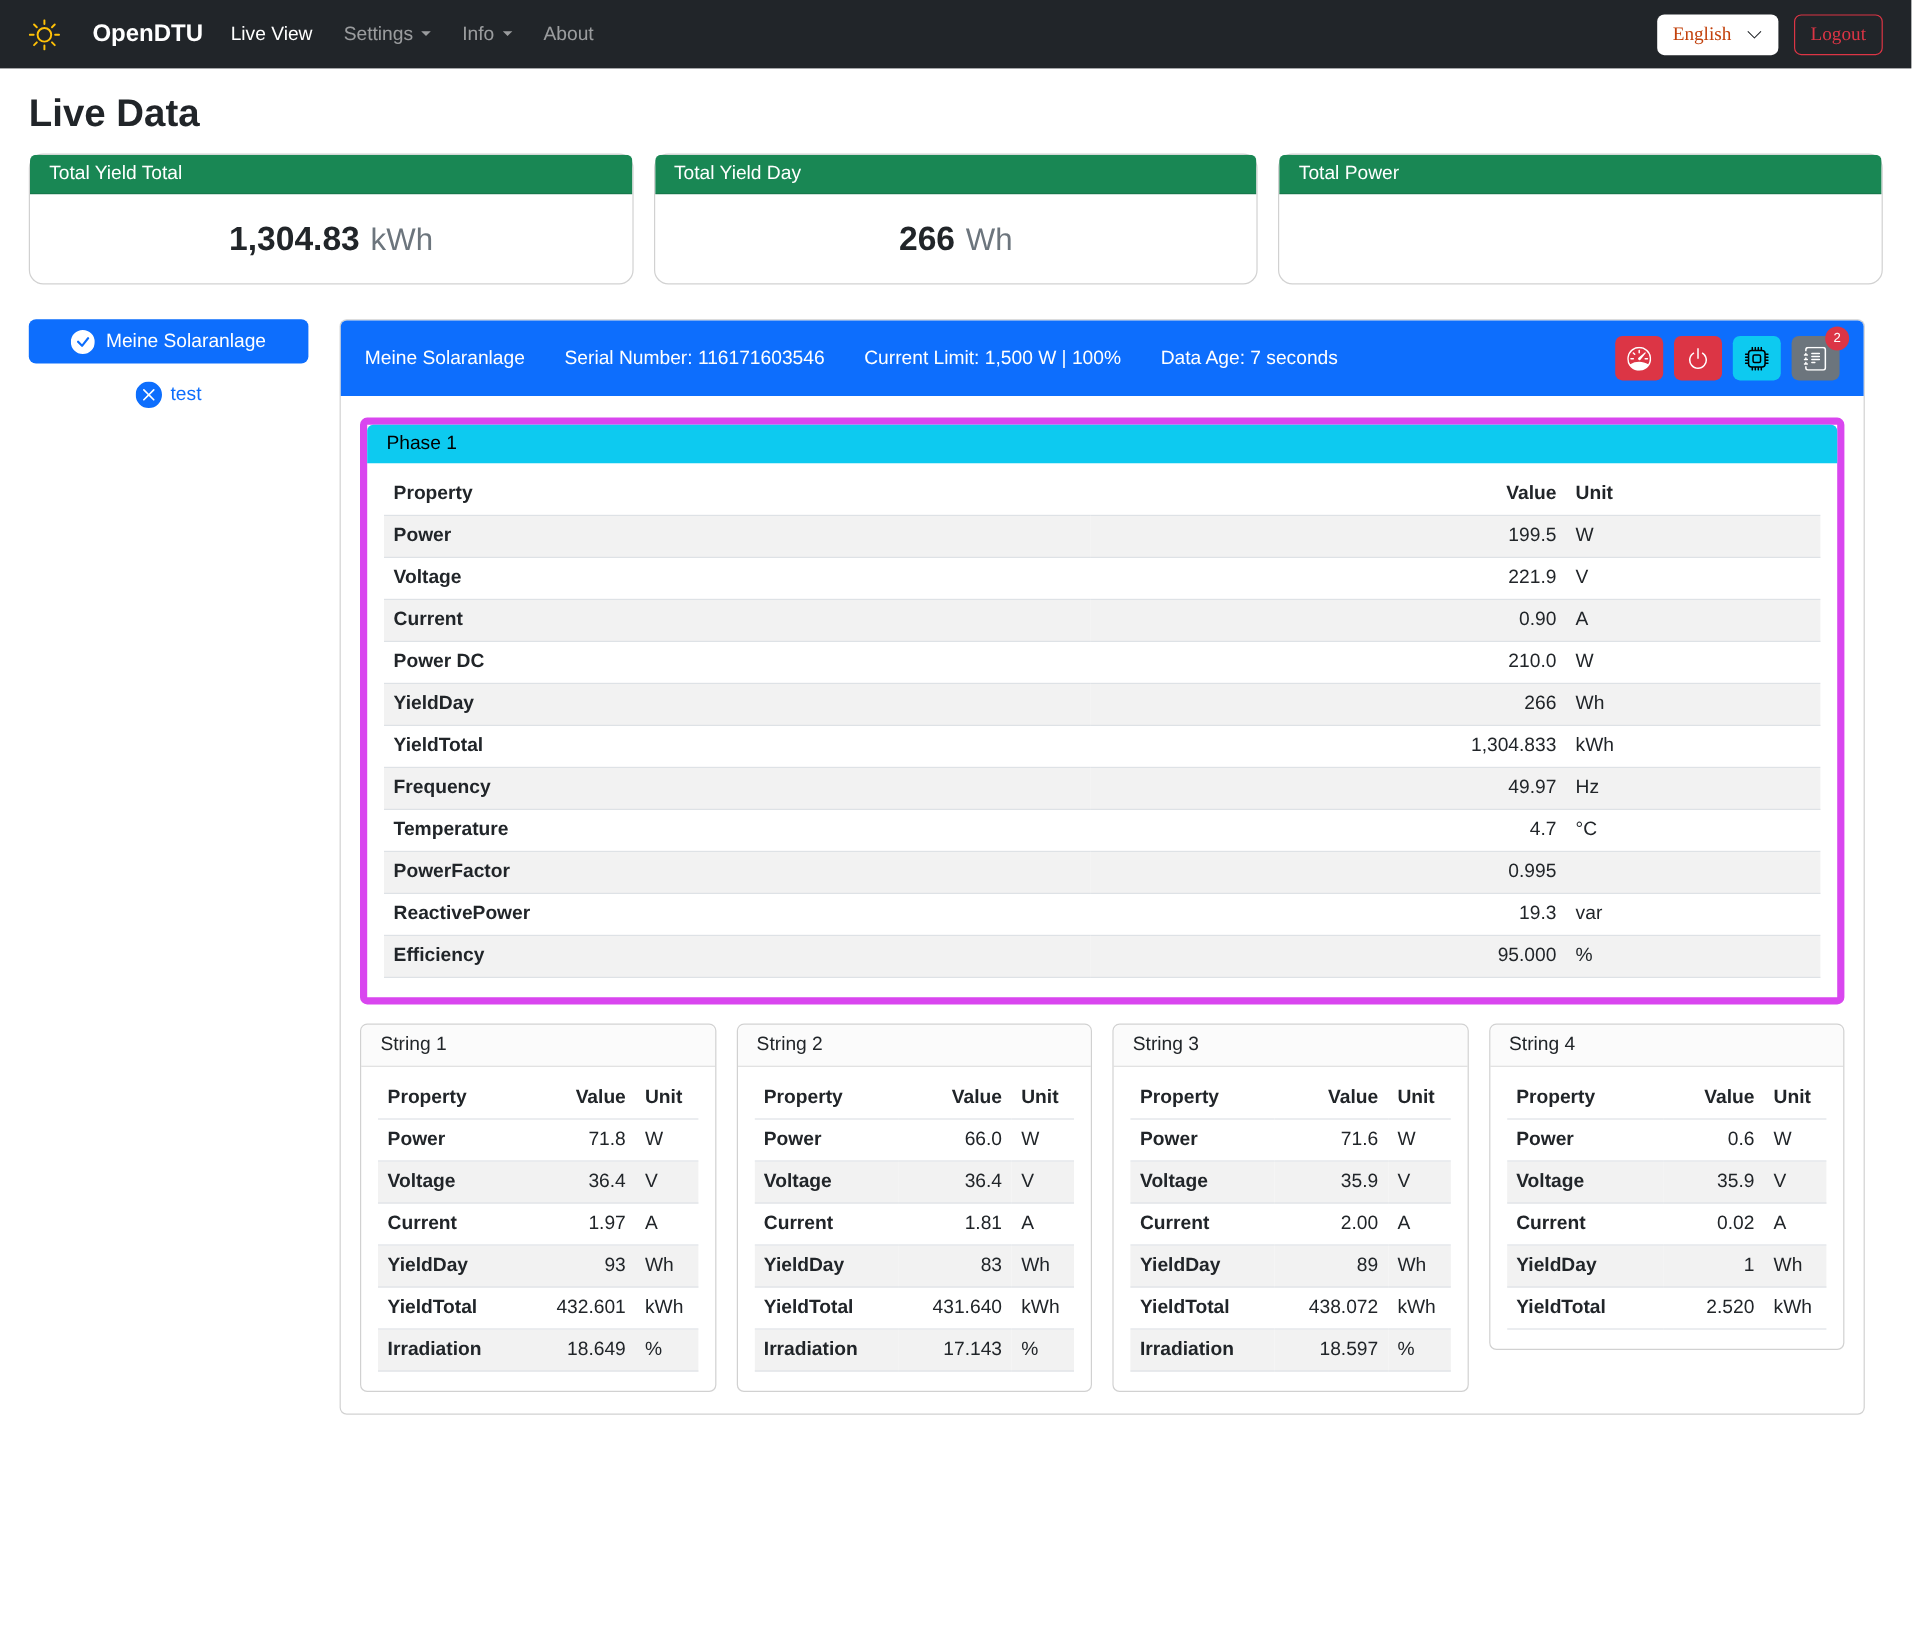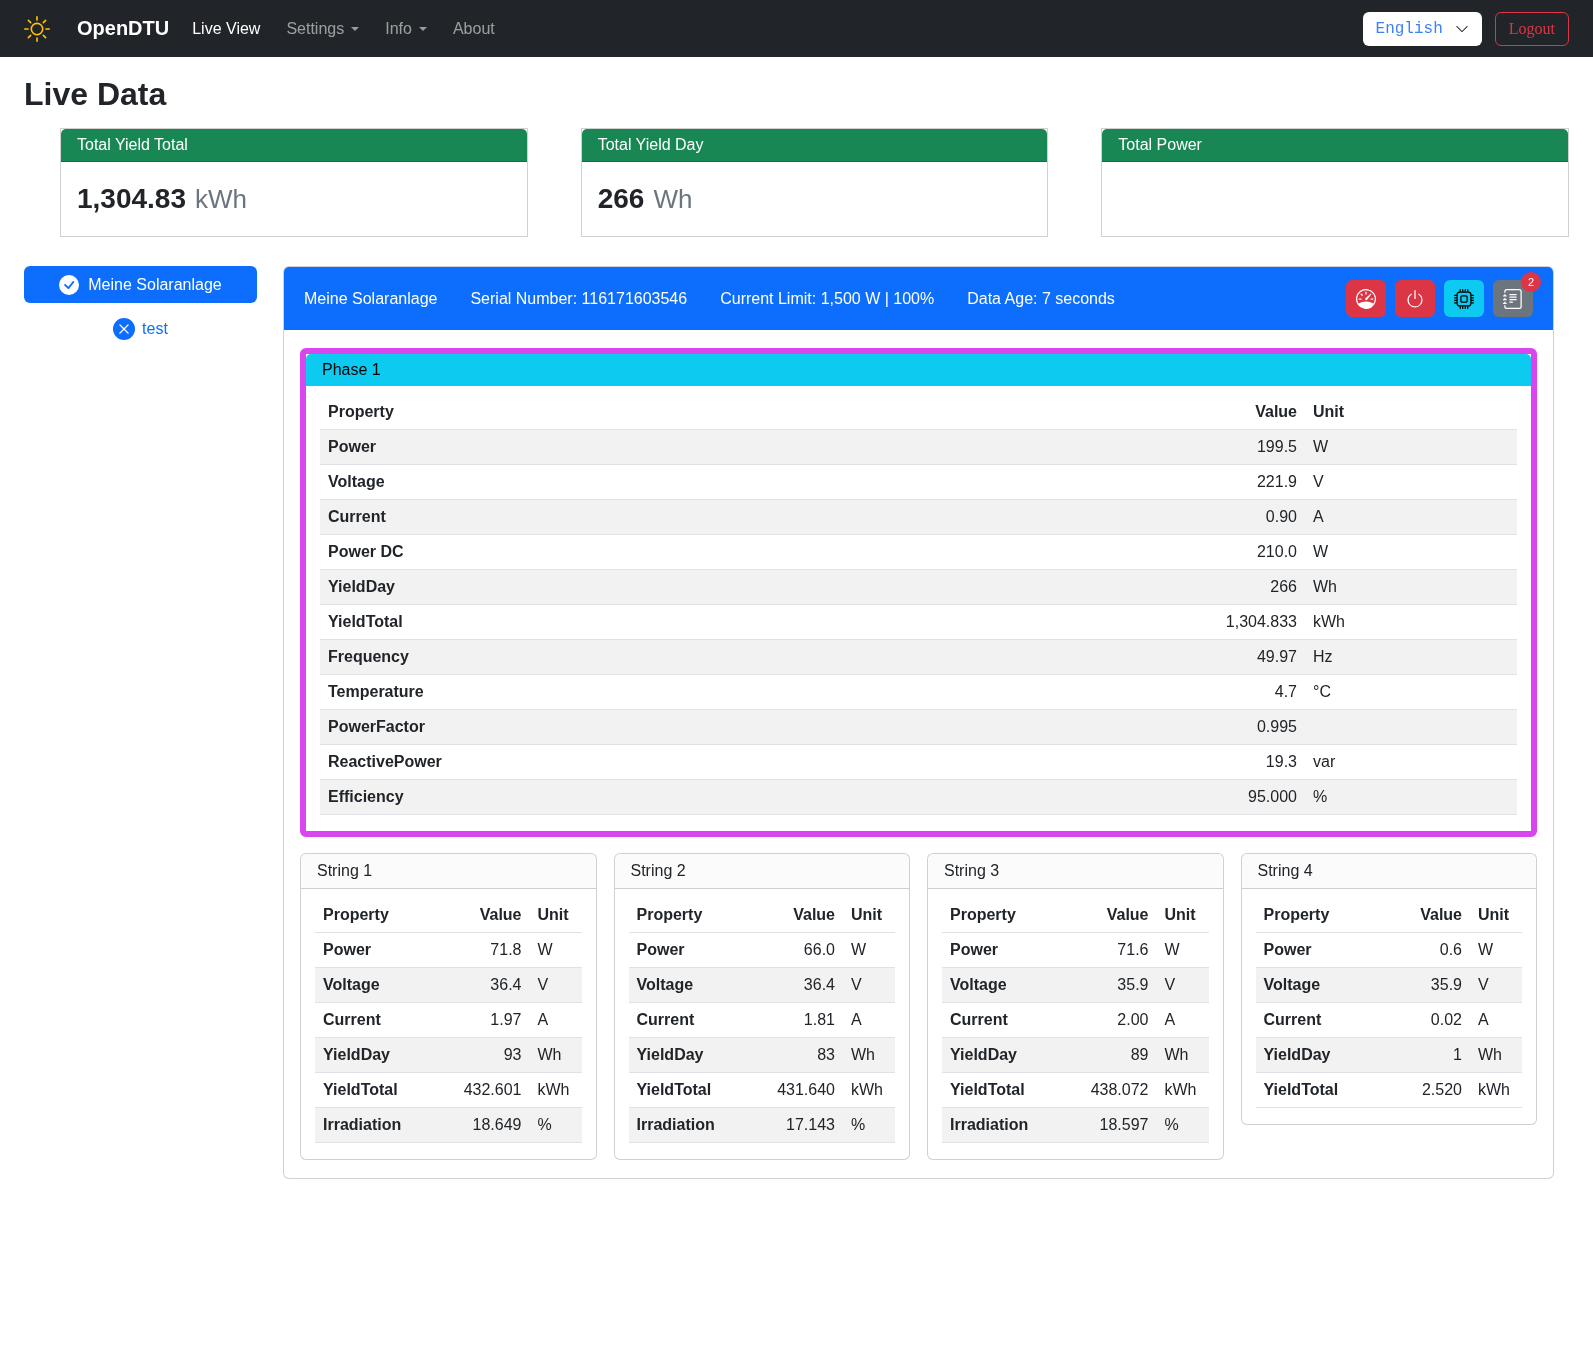--- a/index.html
+++ b/index.html
@@ -14,36 +14,36 @@
     height:57px; background:#212529; display:flex; align-items:center;
     padding:0 24px;
   }
   .brand { display:flex; align-items:center; gap:27px; color:#fff; font-size:20px; font-weight:600; cursor:pointer; }
   .nav-links { display:flex; align-items:center; margin-left:10px; }
   .nav-link { color:rgba(255,255,255,.55); padding:8px 13px; text-decoration:none; cursor:pointer; }
   .nav-link.active { color:#fff; }
   .caret { display:inline-block; margin-left:7px; vertical-align:middle;
     border-left:4px solid transparent; border-right:4px solid transparent; border-top:4.5px solid currentColor; }
   .nav-right { margin-left:auto; display:flex; align-items:center; gap:13px; }
-  .lang-btn { background:#fff; color:#3b82f6; border:none; border-radius:6px; padding:8px 13px;
-    font-size:16px; display:flex; align-items:center; gap:12px; font-family:Liberation Mono, monospace; cursor:pointer; }
+  .lang-btn { background:#fff; color:#c2410c; border:none; border-radius:6px; padding:8px 13px;
+    font-size:16px; display:flex; align-items:center; gap:12px; font-family:Liberation Serif, serif; cursor:pointer; }
   .logout-btn { background:transparent; color:#dc3545; border:1px solid #dc3545; border-radius:6px;
     padding:7px 13px; font-size:16px; font-family:Liberation Serif, serif; cursor:pointer; }
 
   
   .container { padding:0 24px; }
   h2.page-title { font-size:32px; font-weight:600; margin:19px 0 15px; color:#212529; }
 
-  .card { background:#fff; border:1px solid rgba(0,0,0,.18); border-radius:0;margin-left:36px; }
+  .card { background:#fff; border:1px solid rgba(0,0,0,.18); border-radius:12px; }
 
   
   .summary-row { display:grid; grid-template-columns:repeat(3,1fr); gap:17px; margin-bottom:29px; }
   .card-header.success { background:#198754; color:#fff; padding:7px 16px; border-radius:5px 5px 0 0;
     border-bottom:1px solid rgba(0,0,0,.18); }
-  .summary-body { padding:21px 16px; text-align:left; }
+  .summary-body { padding:21px 16px; text-align:center; }
   .summary-value { font-size:28px; font-weight:700; color:#212529; }
   .summary-unit { font-size:26px; font-weight:400; color:#6c757d; margin-left:9px; }
 
   
   .main-row { display:flex; align-items:flex-start; }
   .sidebar { width:233px; flex-shrink:0; margin-right:26px; }
   .inverter-select-btn { width:100%; height:37px; background:#0d6efd; border:none; border-radius:6px;
     color:#fff; font-size:16px; font-family:inherit; display:flex; align-items:center; justify-content:center;
     gap:9px; cursor:pointer; }
   .test-row { margin-top:15px; display:flex; align-items:center; justify-content:center; gap:7px;

